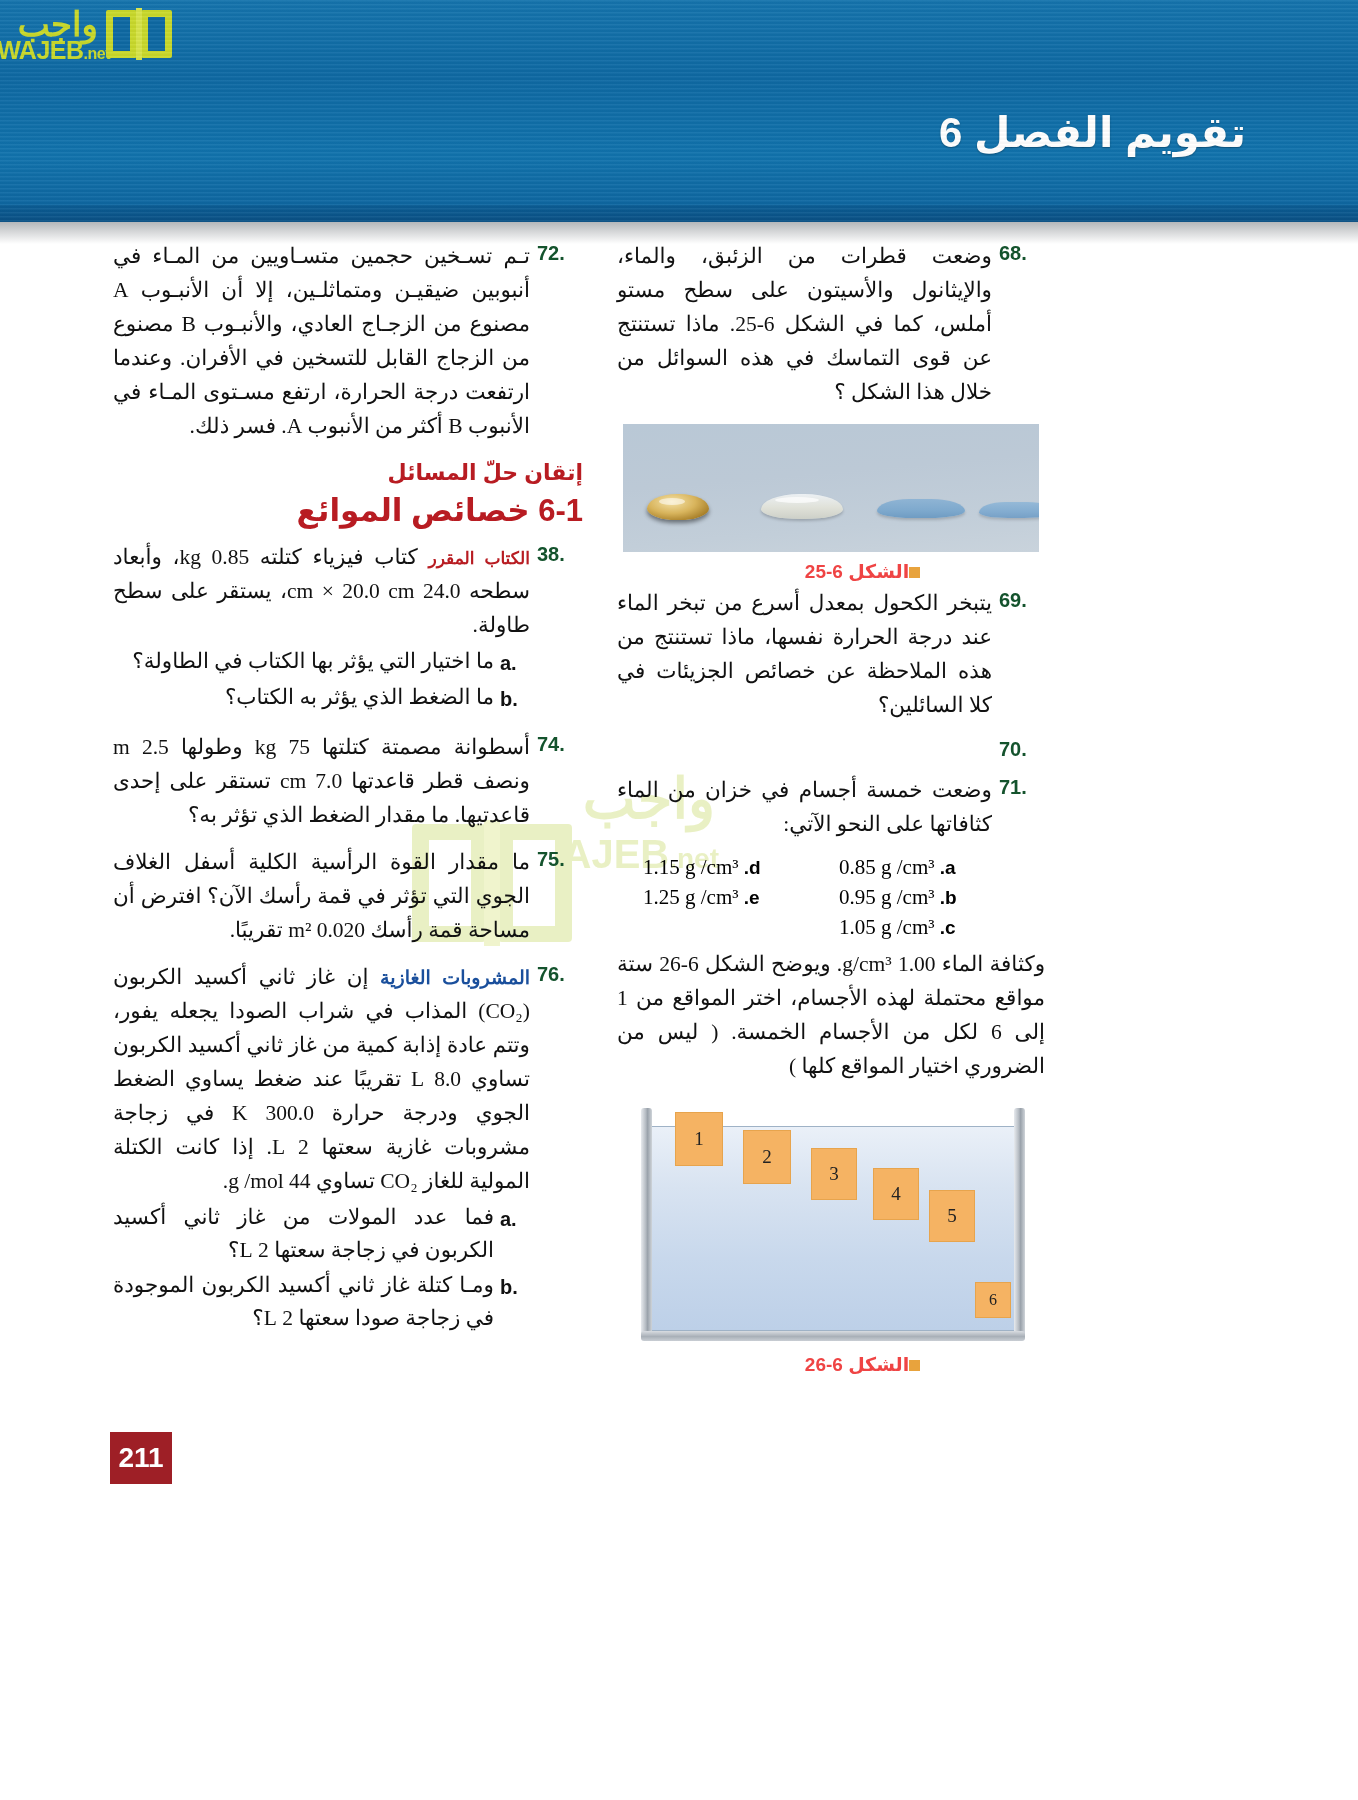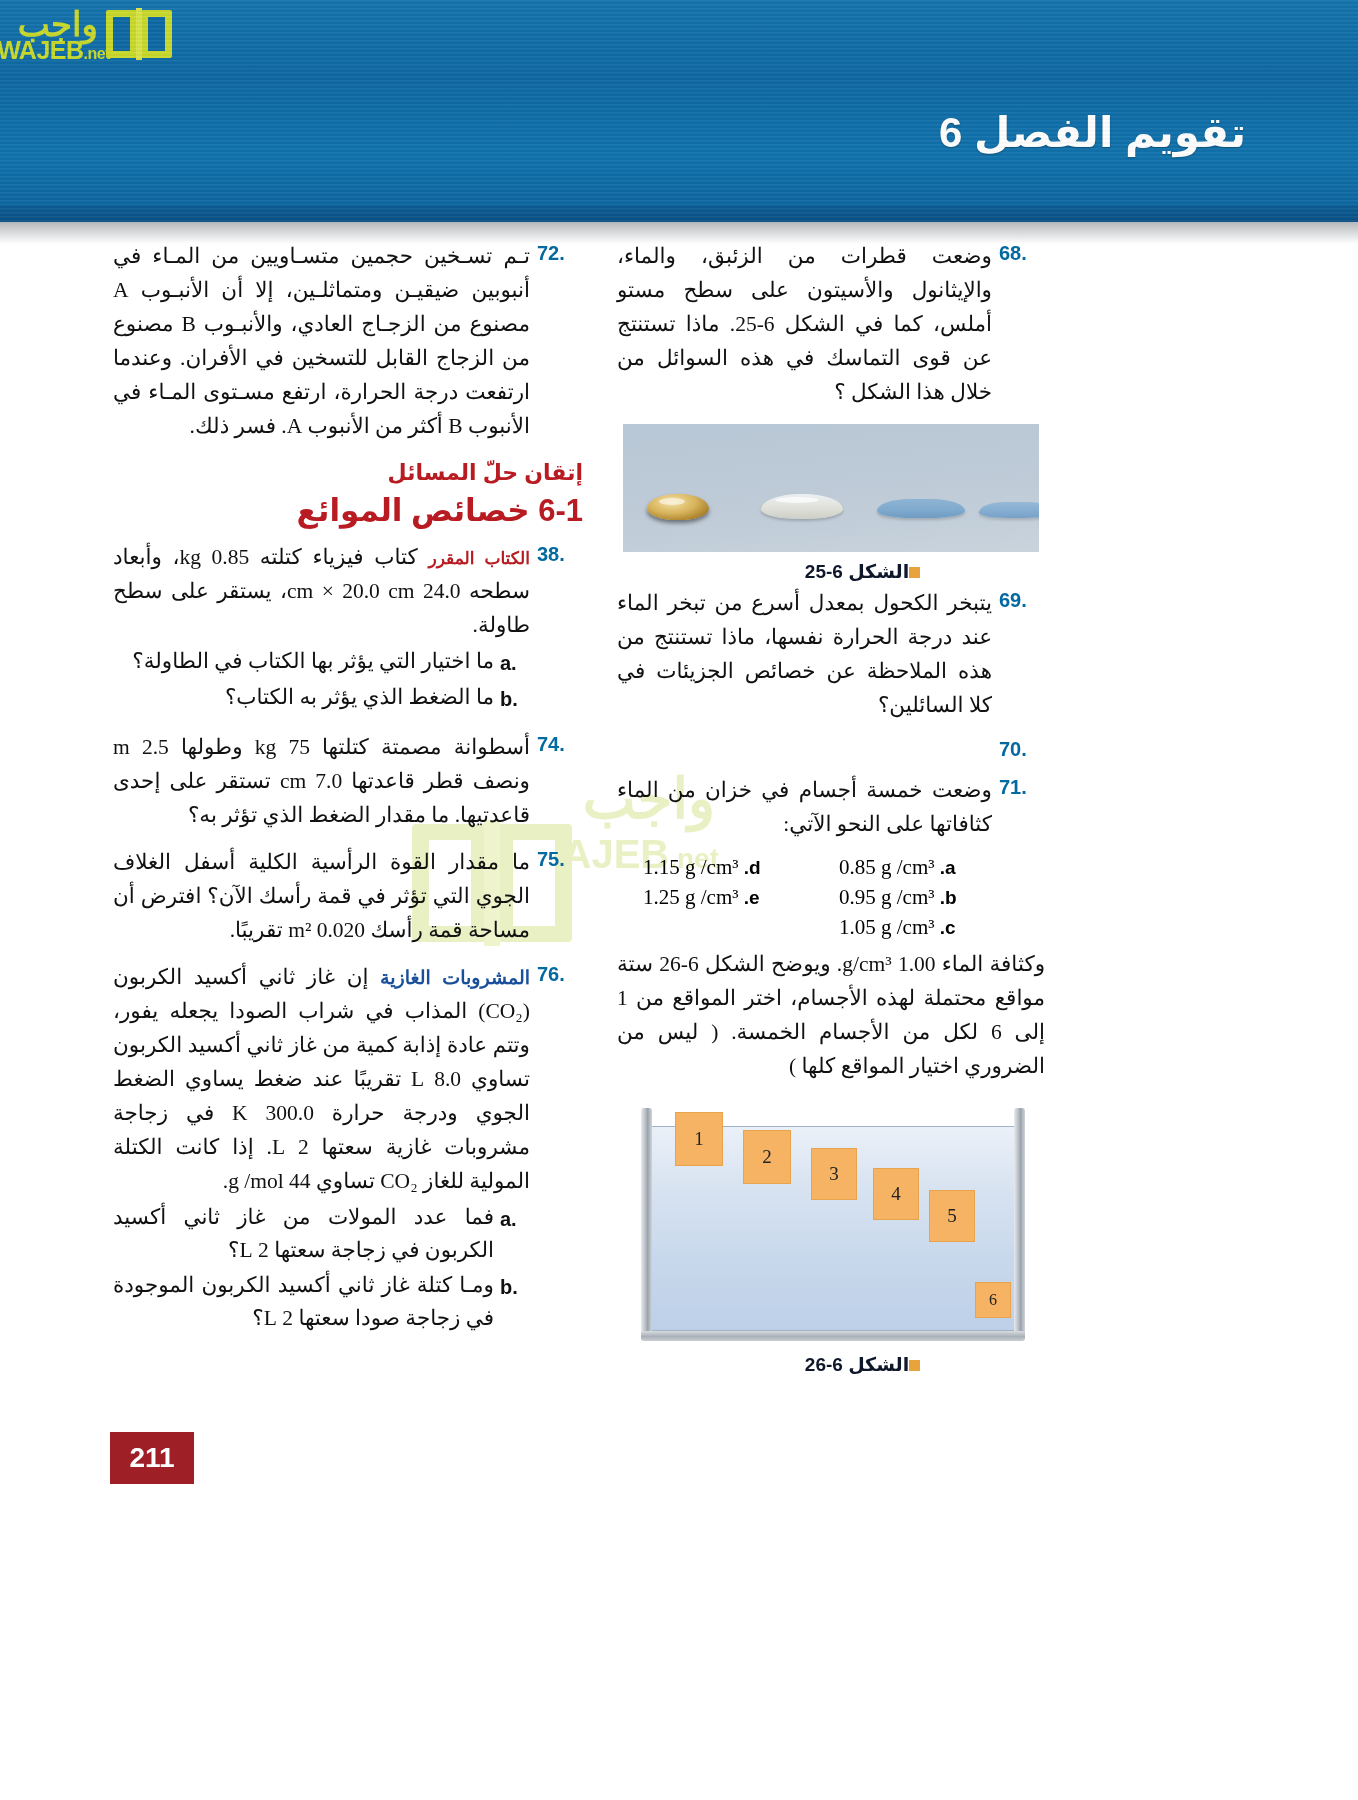--- a/index.html
+++ b/index.html
@@ -78,21 +78,21 @@
   .col-right{right:313px;top:240px;width:428px;}
   .col-left{right:775px;top:240px;width:470px;}
 
   .q{
     display:flex;flex-direction:row;align-items:flex-start;
     margin-bottom:13px;
   }
   .q-num{
     flex:0 0 46px;
     font-family:"Liberation Sans","DejaVu Sans",sans-serif;
-    font-size:20px;font-weight:bold;color:#0369a1;
+    font-size:20px;font-weight:bold;color:#14532d;
     text-align:left;padding-left:7px;padding-top:2px;
     direction:ltr;unicode-bidi:isolate;
   }
   .q-body{
     flex:1 1 auto;
     font-family:"Liberation Serif","DejaVu Serif",serif;
     font-size:21.5px;line-height:1.58;color:#111;
     text-align:justify;text-justify:inter-word;
     direction:rtl;
   }
@@ -158,21 +158,21 @@
     box-shadow:0 2px 3px rgba(0,0,0,.18);
   }
   .drop-ace{
     left:356px;bottom:34px;width:76px;height:16px;
     border-radius:38% 40% 45% 42%/72% 72% 38% 38%;
     background:linear-gradient(180deg,#95b9d7 0%,#83acd0 60%,#76a0c6 100%);
     box-shadow:0 2px 3px rgba(0,0,0,.16);
   }
   .fig-cap{
     font-family:"Liberation Sans","DejaVu Sans",sans-serif;
-    font-size:19px;font-weight:bold;color:#0f172a;
+    font-size:19px;font-weight:bold;color:#ef4444;
     text-align:center;direction:rtl;margin-top:8px;padding-left:70px;
   }
   .cap-sq{
     display:inline-block;width:11px;height:11px;background:#e8a33d;
     margin-right:7px;vertical-align:middle;
   }
 
   
   .dens-table{
     direction:ltr;margin:6px 0 8px 0;padding-right:10px;
@@ -213,21 +213,21 @@
     background:#f5b363;border:1px solid #e7a44d;
     font-family:"Liberation Serif","DejaVu Serif",serif;
     font-size:19px;color:#222;
     display:flex;align-items:center;justify-content:center;
     direction:ltr;
   }
 
   
   .pagenum{
     position:absolute;left:110px;top:1432px;
-    width:84px;height:52px;background:#9e1f26;
+    width:62px;height:52px;background:#9e1f26;
     color:#fff;font-family:"Liberation Sans","DejaVu Sans",sans-serif;
     font-size:28px;font-weight:bold;
     display:flex;align-items:center;justify-content:center;
     z-index:5;
   }
 </style>
 </head>
 <body>
 
 <div class="banner">

